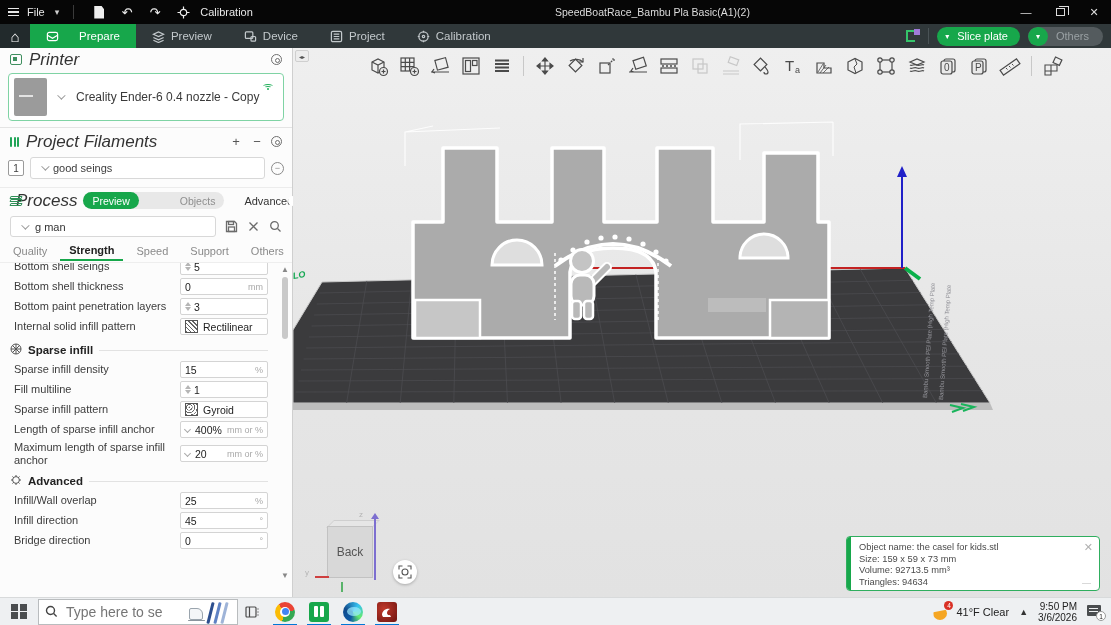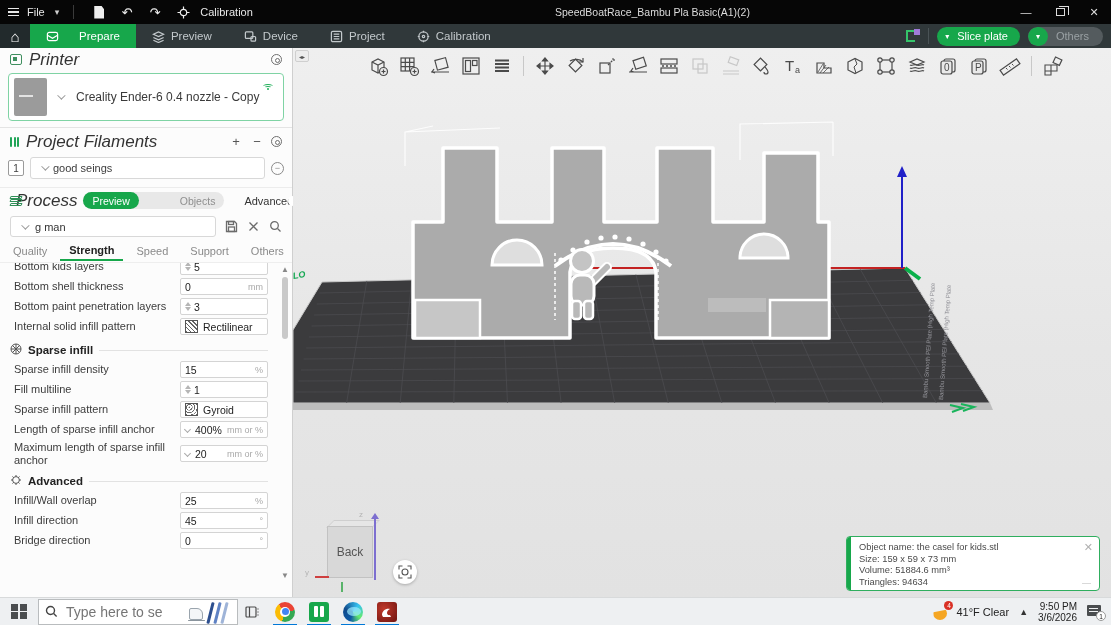--- a/index.html
+++ b/index.html
@@ -364,21 +364,21 @@
       <span class="ptab active">Strength</span>
       <span class="ptab">Speed</span>
       <span class="ptab">Support</span>
       <span class="ptab">Others</span>
     </div>
 
     <div class="params">
       <div class="params-inner">
 
         <div class="prow" style="margin-top:-7px">
-          <div class="plabel">Bottom kids layers</div>
+          <div class="plabel">Bottom shell seings</div>
           <div class="pbox">
             <span class="spin">
                 <i class="up"></i>
                 <i class="dn"></i>
               </span>
             <span class="pval">5</span>
           </div>
         </div>
 
         <div class="prow">
@@ -754,21 +754,21 @@
     <div class="orbit-btn">
       <svg width="14" height="14" viewBox="0 0 14 14">
         <circle cx="7" cy="7" r="3"></circle>
         <path d="M1 4.5V1h3.5M9.5 1H13v3.5M13 9.5V13H9.5M4.5 13H1V9.5"></path>
       </svg>
     </div>
 
     <div class="infobox">
       <div>Object name: the casel for kids.stl</div>
       <div>Size: 159 x 59 x 73 mm</div>
-      <div>Volume: 51884.6 mm³</div>
+      <div>Volume: 92713.5 mm³</div>
       <div>Triangles: 94634</div>
       <span class="ib-close">✕</span>
       <span class="ib-min">—</span>
     </div>
   </div>
 
   <div class="taskbar">
     <div class="start">
       <span class="winlogo">
           <i></i>

